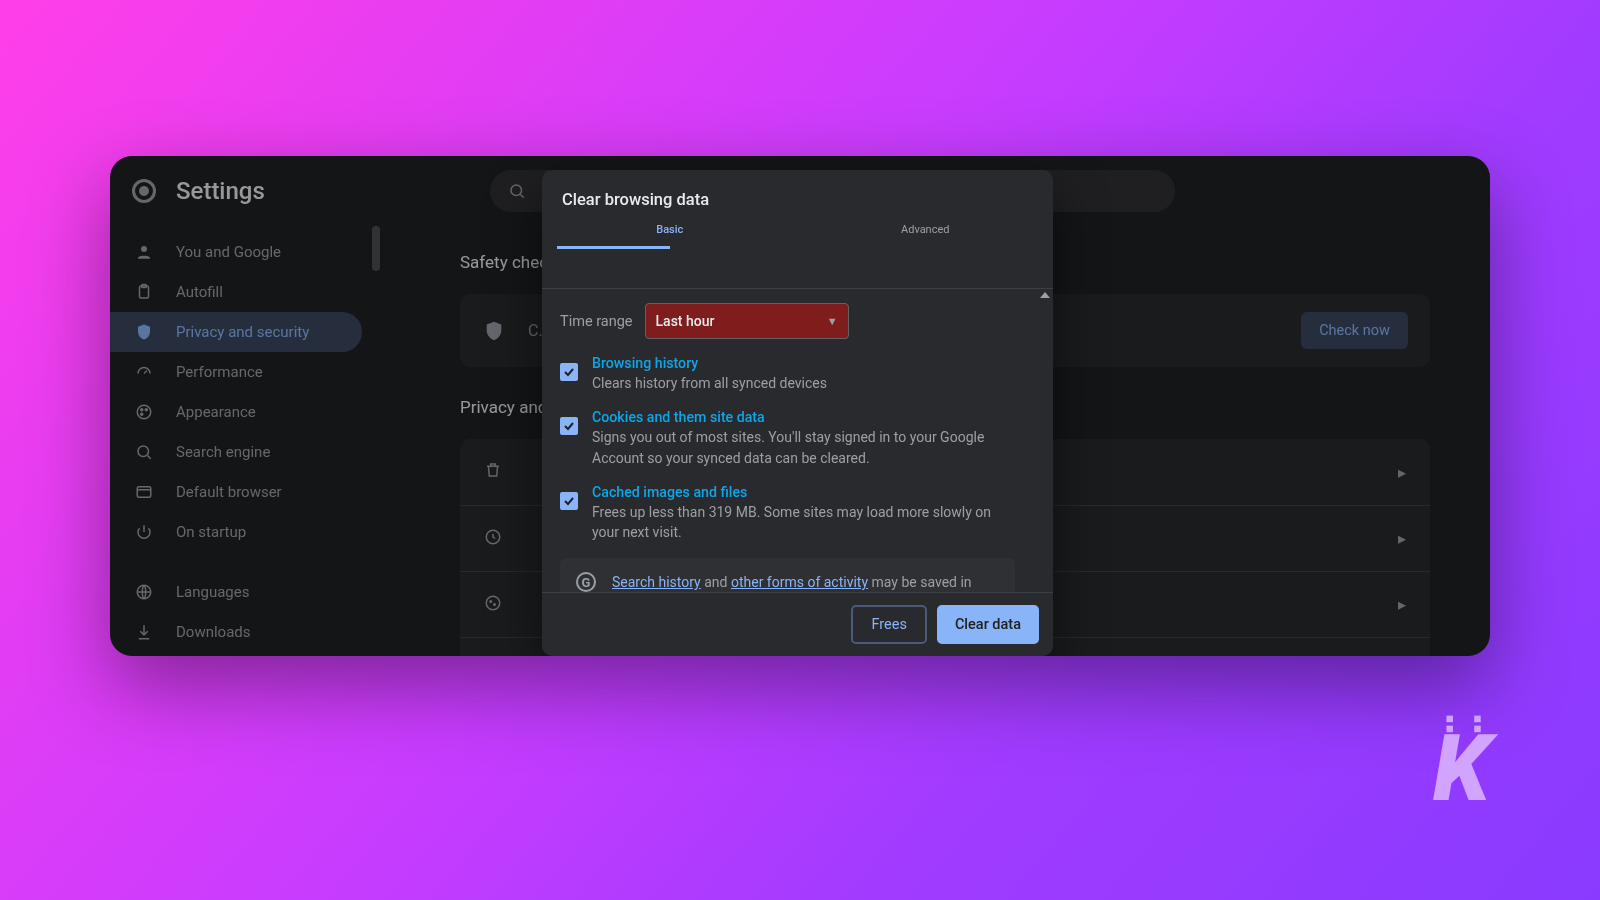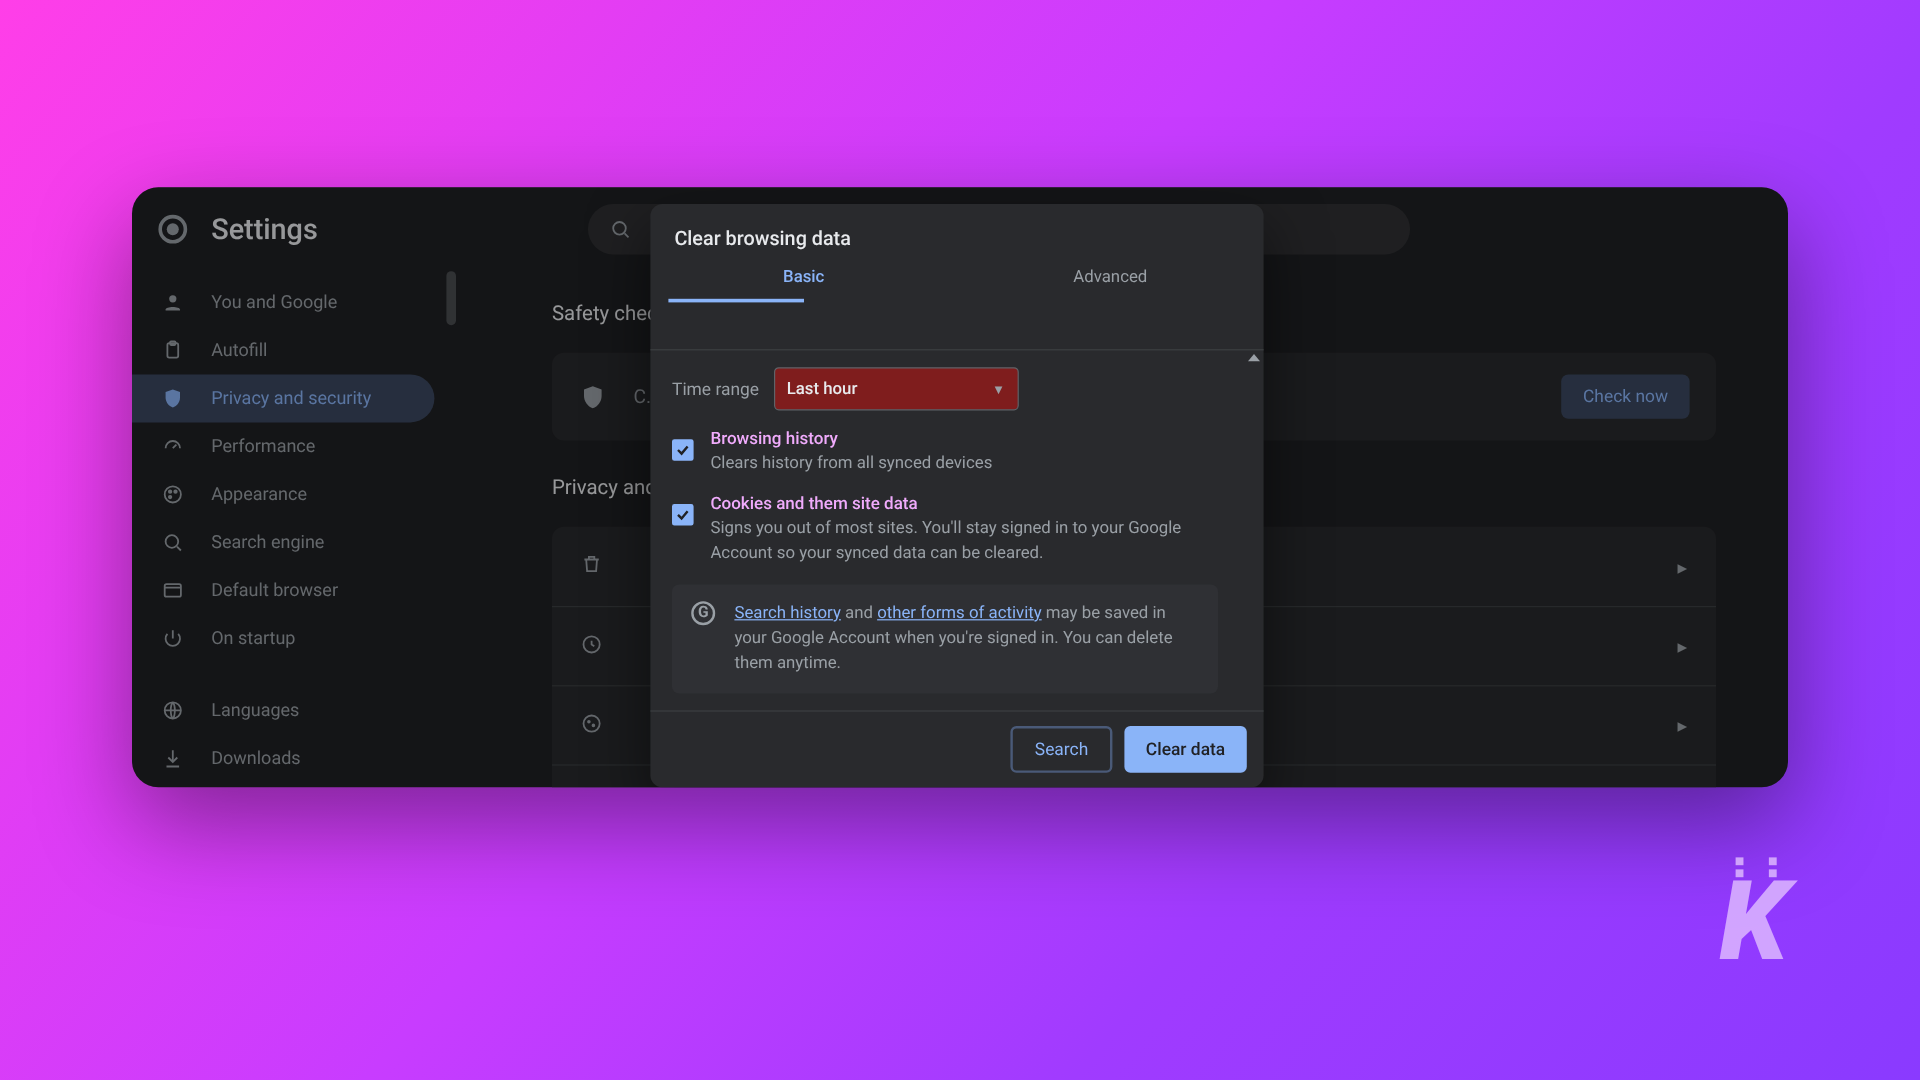--- a/index.html
+++ b/index.html
@@ -83,21 +83,21 @@
     position: absolute; inset: 0; background: rgba(0,0,0,0.35);
   }
   .modal {
     position: absolute; left: 432px; top: 14px; width: 511px; height: 486px;
     background: #292a2d; border-radius: 10px; box-shadow: 0 20px 50px rgba(0,0,0,0.5);
     display: flex; flex-direction: column; color: #e8eaed;
   }
   .modal-title { padding: 20px 20px 14px; font-size: 16.5px; font-weight: 500; color:#e8eaed; }
   .tabs { display: flex; }
   .tab {
-    flex: 1; text-align: center; font-size: 14px; color: #9aa0a6;
+    flex: 1; text-align: center; font-size: 11px; color: #9aa0a6;
     padding-bottom: 12px; cursor: pointer; position: relative;
   }
   .tab.active { color: #8ab4f8; font-weight: 500; }
   .tab.active::after {
     content:""; position:absolute; left: 6%; right: 50%; bottom: -1px;
     height: 3px; background: #8ab4f8;
   }
   .modal-body {
     position: relative; flex: 1; border-top: 1px solid #3c4043;
     padding: 14px 38px 8px 18px; overflow: hidden; margin-top: 40px;
@@ -117,21 +117,21 @@
     justify-content: space-between;
   }
   .select .tri { color:#9aa0a6; font-size:11px; }
   .check-row { display:flex; gap: 14px; margin: 8px 0 16px; }
   .cbox {
     width: 18px; height: 18px; border:2px solid #8ab4f8; border-radius:2px;
     background:#8ab4f8; display:flex; align-items:center; justify-content:center;
     flex: 0 0 auto; margin-top: 8px; cursor:pointer;
   }
   .cbox svg { stroke: #202124; }
-  .check-text .t1 { font-size:14.2px; color:#f0abfc; font-weight:500; }
+  .check-text .t1 { font-size:14.2px; color:#0ea5e9; font-weight:500; }
   .check-text .t2 { font-size:14px; color:#9aa0a6; margin-top:2px; line-height:1.45; }
   .info-box {
     background:#2f3034; border-radius:6px; padding: 14px 16px;
     display:flex; gap:16px; color:#9aa0a6; font-size:14px; line-height:1.5;
   }
   .g-icon {
     width:20px; height:20px; border:2px solid #9aa0a6; border-radius:50%;
     display:flex; align-items:center; justify-content:center; font-weight:700;
     color:#9aa0a6; font-size:13px; flex:0 0 auto;
   }
@@ -347,30 +347,41 @@
           <svg width="12" height="12" viewBox="0 0 24 24" fill="none" stroke-width="4">
               <polyline points="4 12 10 18 20 6"></polyline>
             </svg>
         </div>
         <div class="check-text">
           <div class="t1">Cookies and them site data</div>
           <div class="t2">Signs you out of most sites. You'll stay signed in to your Google Account so your synced data can be cleared.</div>
         </div>
       </div>
 
+      <div class="check-row">
+        <div class="cbox">
+          <svg width="12" height="12" viewBox="0 0 24 24" fill="none" stroke-width="4">
+              <polyline points="4 12 10 18 20 6"></polyline>
+            </svg>
+        </div>
+        <div class="check-text">
+          <div class="t1">Cached images and files</div>
+          <div class="t2">Frees up less than 319 MB. Some sites may load more slowly on your next visit.</div>
+        </div>
+      </div>
 
       <div class="info-box">
         <div class="g-icon">G</div>
         <div>
           <a href="#">Search history</a><span> and </span><a href="#">other forms of activity</a><span> may be saved in your Google Account when you're signed in. You can delete them anytime.</span>
         </div>
       </div>
     </div>
     <div class="modal-footer">
-      <button class="btn btn-cancel">Search</button>
+      <button class="btn btn-cancel">Frees</button>
       <button class="btn btn-clear">Clear data</button>
     </div>
   </div>
 
 </div>
 
 <div class="watermark">
   <span class="dots">▪&nbsp;▪<br>▪&nbsp;▪</span>
   <span class="kk">K</span>
 </div>

